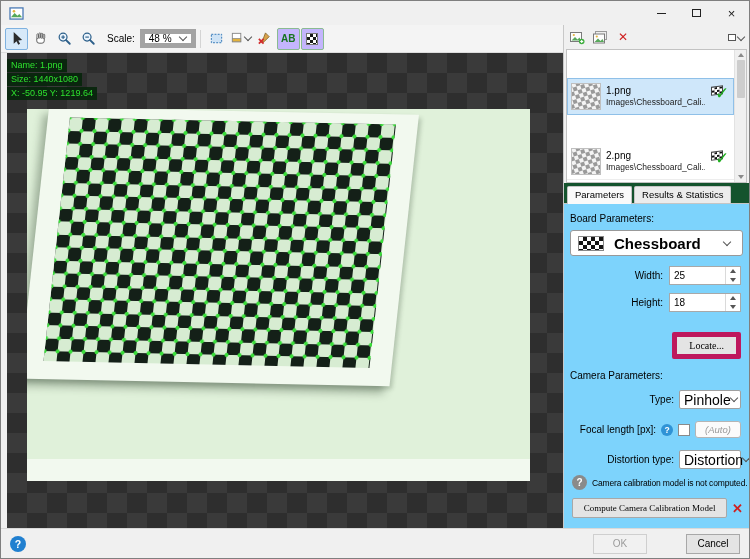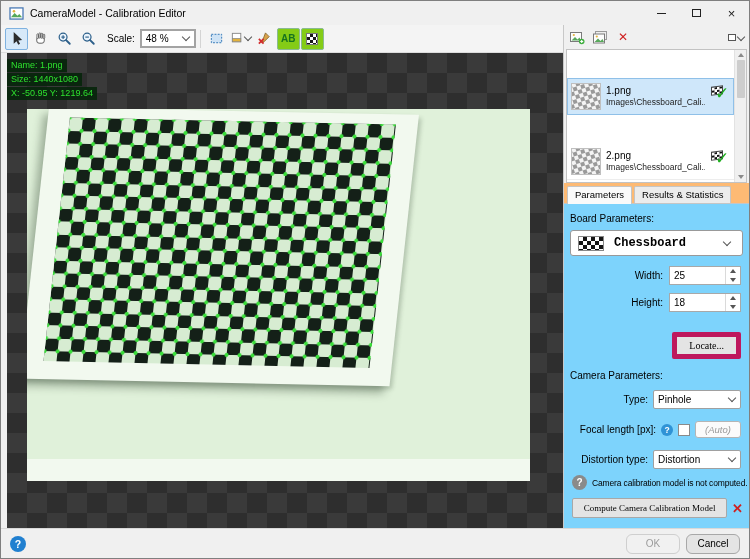--- a/index.html
+++ b/index.html
@@ -19,24 +19,24 @@
 
   
   .bodyrow{flex:1;display:flex;min-height:0;}
   .left-col{flex:1;display:flex;flex-direction:column;min-width:0;background:#f0f0f0;}
   .right-col{width:186px;flex:0 0 auto;border-left:1px solid #c8c8c8;display:flex;flex-direction:column;background:#f0f0f0;}
 
   
   .toolbar{height:28px;flex:0 0 auto;display:flex;align-items:center;gap:1px;padding:0 4px;background:#f4f4f4;border-bottom:1px solid #dcdcdc;}
   .tbtn{width:23px;height:22px;display:flex;align-items:center;justify-content:center;border:1px solid transparent;border-radius:2px;}
   .tbtn.selected{background:#d7e9f9;border-color:#7fb2e0;}
-  .tbtn.toggled{background:#84cc16;border-color:#8abb92;}
+  .tbtn.toggled{background:#c4b5fd;border-color:#8abb92;}
   .tsep{width:1px;height:18px;background:#d4d4d4;margin:0 3px;}
   .scale-label{font-size:10px;margin:0 4px 0 6px;}
-  .scale-combo{width:56px;height:19px;background:#fff;border:2px solid #a3a3a3;display:flex;align-items:center;padding-left:4px;font-size:10px;}
+  .scale-combo{width:56px;height:19px;background:#fff;border:5px solid #a3a3a3;display:flex;align-items:center;padding-left:4px;font-size:10px;}
   .chev{width:6px;height:6px;border-right:1.4px solid #555;border-bottom:1.4px solid #555;transform:rotate(45deg);margin:-3px 5px 0 auto;flex:0 0 auto;}
   .ab-txt{font-size:10px;font-weight:bold;color:#17731f;letter-spacing:0;}
   .mini-checker{width:12px;height:12px;background-image:repeating-conic-gradient(#1a1a1a 0% 25%,#fdfdfd 0% 50%);background-size:6px 6px;border:1px solid #777;}
 
   
   .canvas{flex:1;position:relative;margin-left:6px;overflow:hidden;background-color:#2e2e2e;background-image:repeating-conic-gradient(#3a3a3a 0% 25%,#2e2e2e 0% 50%);background-size:40px 40px;}
   .photo{position:absolute;left:20px;top:56px;width:503px;height:372px;background:#e0f1da;overflow:hidden;}
   .photo-bottom{position:absolute;left:0;right:0;bottom:0;height:22px;background:#f2f9ef;}
   .sheet{position:absolute;left:22px;top:2px;width:370px;height:272px;background:#f2f9ef;transform:rotate(1.2deg) skewX(-5deg);transform-origin:50% 0;box-shadow:-5px 7px 9px rgba(35,55,35,.35),3px 3px 4px rgba(35,55,35,.2);}
   .board{position:absolute;left:22px;top:10px;right:22px;bottom:18px;
@@ -68,71 +68,70 @@
   .status-icon{width:22px;height:26px;flex:0 0 auto;position:relative;}
   .flag{position:absolute;left:1px;top:3px;width:12px;height:9px;background-image:repeating-conic-gradient(#111 0% 25%,#fff 0% 50%);background-size:5px 5px;border:1px solid #444;transform:skewY(-8deg);}
   .chk{position:absolute;left:5px;top:1px;color:#1fae1f;font-size:17px;font-weight:bold;line-height:1.2;}
   .vscroll{width:12px;flex:0 0 auto;background:#f0f0f0;border-left:1px solid #e2e2e2;display:flex;flex-direction:column;align-items:center;}
   .varrow{width:0;height:0;margin:3px 0;border-left:3px solid transparent;border-right:3px solid transparent;}
   .varrow.up{border-bottom:4px solid #8a8a8a;}
   .varrow.down{border-top:4px solid #8a8a8a;margin-top:auto;}
   .vthumb{width:8px;height:38px;background:#cdcdcd;border-radius:1px;}
 
   
-  .tabs{height:20px;flex:0 0 auto;display:flex;align-items:flex-end;padding:3px 0 0 3px;background:#fdba74;}
+  .tabs{height:20px;flex:0 0 auto;display:flex;align-items:flex-end;padding:3px 0 0 3px;background:#14532d;}
   .tab{font-size:9.5px;padding:2px 7px 3px;background:#ececec;border:1px solid #c5c5c5;border-bottom:none;border-radius:2px 2px 0 0;margin-right:2px;white-space:nowrap;position:relative;}
   .tab.active{background:#fafafa;z-index:2;margin-bottom:-1px;padding-bottom:4px;}
 
   
   .params{flex:1;min-height:0;background:#7dd3fc;border-top:1px solid #c5c5c5;display:flex;flex-direction:column;padding:2px 2px 0;}
   .sec-label{font-size:10px;margin:7px 4px 3px;}
   .board-combo{height:30px;margin:3px 4px 6px;background:#fff;border:1px solid #999;border-radius:3px;display:flex;align-items:center;padding:0 7px;}
   .bc-icon{width:26px;height:15px;background-image:repeating-conic-gradient(#151515 0% 25%,#fdfdfd 0% 50%);background-size:8px 8px;border:1px solid #888;margin-right:10px;flex:0 0 auto;}
-  .bc-label{font-size:12px;font-weight:bold;font-family:Liberation Mono, monospace;}
+  .bc-label{font-size:15px;font-weight:bold;}
   .num-row{display:flex;align-items:center;justify-content:flex-end;gap:6px;margin:4px 6px;}
   .lbl{font-size:10px;white-space:nowrap;}
   .spin{width:72px;height:19px;background:#fff;border:1px solid #a8a8a8;display:flex;}
   .spin .val{flex:1;font-size:10px;padding:3px 0 0 4px;}
   .spin .arrows{width:15px;border-left:1px solid #dadada;display:flex;flex-direction:column;}
   .spin .arrows>div{flex:1;display:flex;align-items:center;justify-content:center;}
   .tri-up{width:0;height:0;border-left:3px solid transparent;border-right:3px solid transparent;border-bottom:4px solid #555;}
   .tri-down{width:0;height:0;border-left:3px solid transparent;border-right:3px solid transparent;border-top:4px solid #555;}
   .locate-row{display:flex;justify-content:flex-end;margin:16px 6px 4px;}
   .btn{font-size:10px;padding:3px 12px;background:#e4e4e4;border:5px solid #be185d;border-radius:2px;white-space:nowrap;font-family:Liberation Serif, serif;}
   .param-row{display:flex;align-items:center;justify-content:flex-end;gap:5px;margin:6px 6px;}
-  .combo-sm{width:88px;height:19px;background:#fff;border:1px solid #a0a0a0;border-radius:2px;display:flex;align-items:center;padding-left:4px;font-size:10px;}
+  .combo-sm{width:62px;height:19px;background:#fff;border:1px solid #a0a0a0;border-radius:2px;display:flex;align-items:center;padding-left:4px;font-size:14px;}
   .qmark-blue{width:12px;height:12px;border-radius:50%;background:#2f93d6;color:#fff;font-size:8.5px;font-weight:bold;display:flex;align-items:center;justify-content:center;flex:0 0 auto;}
   .checkbox{width:12px;height:12px;border:1px solid #8a8a8a;background:#fff;flex:0 0 auto;}
   .auto-box{width:46px;height:17px;border:1px solid #b5b5b5;border-radius:3px;background:#fbfbfb;color:#9a9a9a;font-style:italic;font-size:9.5px;display:flex;align-items:center;justify-content:center;}
   .status-row{margin:auto 6px 8px;display:flex;align-items:center;gap:5px;}
   .qmark-gray{width:15px;height:15px;border-radius:50%;background:#8a8a8a;color:#fff;font-size:10px;font-weight:bold;display:flex;align-items:center;justify-content:center;flex:0 0 auto;}
   .status-text{font-size:8.5px;letter-spacing:-0.15px;white-space:nowrap;}
   .compute-row{display:flex;align-items:center;gap:5px;margin:0 4px 10px 6px;font-family:Liberation Serif, serif;}
   .compute-btn{flex:1;font-size:9px;padding:4px 0;text-align:center;background:#e4e4e4;border:1px solid #a8a8a8;border-radius:2px;white-space:nowrap;}
   .redx-lg{color:#cf1f1f;font-size:13px;font-weight:bold;line-height:1;}
 
   
   .footer{height:30px;flex:0 0 auto;border-top:1px solid #d9d9d9;background:#f0f0f0;display:flex;align-items:center;padding:0 9px;gap:6px;}
   .help-circle{width:16px;height:16px;border-radius:50%;background:#2180d0;color:#fff;font-size:10.5px;font-weight:bold;display:flex;align-items:center;justify-content:center;}
   .fspacer{flex:1;}
-  .fbtn{width:54px;height:20px;font-size:10px;display:flex;align-items:center;justify-content:center;background:#e4e4e4;border:1px solid #a8a8a8;border-radius:6px;}
+  .fbtn{width:54px;height:20px;font-size:10px;display:flex;align-items:center;justify-content:center;background:#e4e4e4;border:1px solid #a8a8a8;border-radius:0;margin-left:33px;}
   .fbtn.disabled{color:#9c9c9c;background:#f1f1f1;border-color:#cfcfcf;}
 </style>
 </head>
 <body>
 
 <div class="window">
 
   <div class="titlebar">
     <svg class="app-icon" viewBox="0 0 16 14">
       <rect x="1" y="1" width="14" height="12" fill="#ffffff" stroke="#4a7ab5" stroke-width="1.4"></rect>
       <path d="M2 11 L6 6.5 L9 9.5 L11 7.5 L14 11 Z" fill="#57a85a"></path>
       <circle cx="5.3" cy="4.6" r="1.4" fill="#e3b23c"></circle>
     </svg>
-    <span class="title">CameraModel - Calibration Editor</span>
     <div class="win-controls">
       <div class="win-btn">
           <span class="min-bar"></span>
         </div>
       <div class="win-btn">
           <span class="max-box"></span>
         </div>
       <div class="win-btn">
           <span class="close-glyph">×</span>
         </div>

